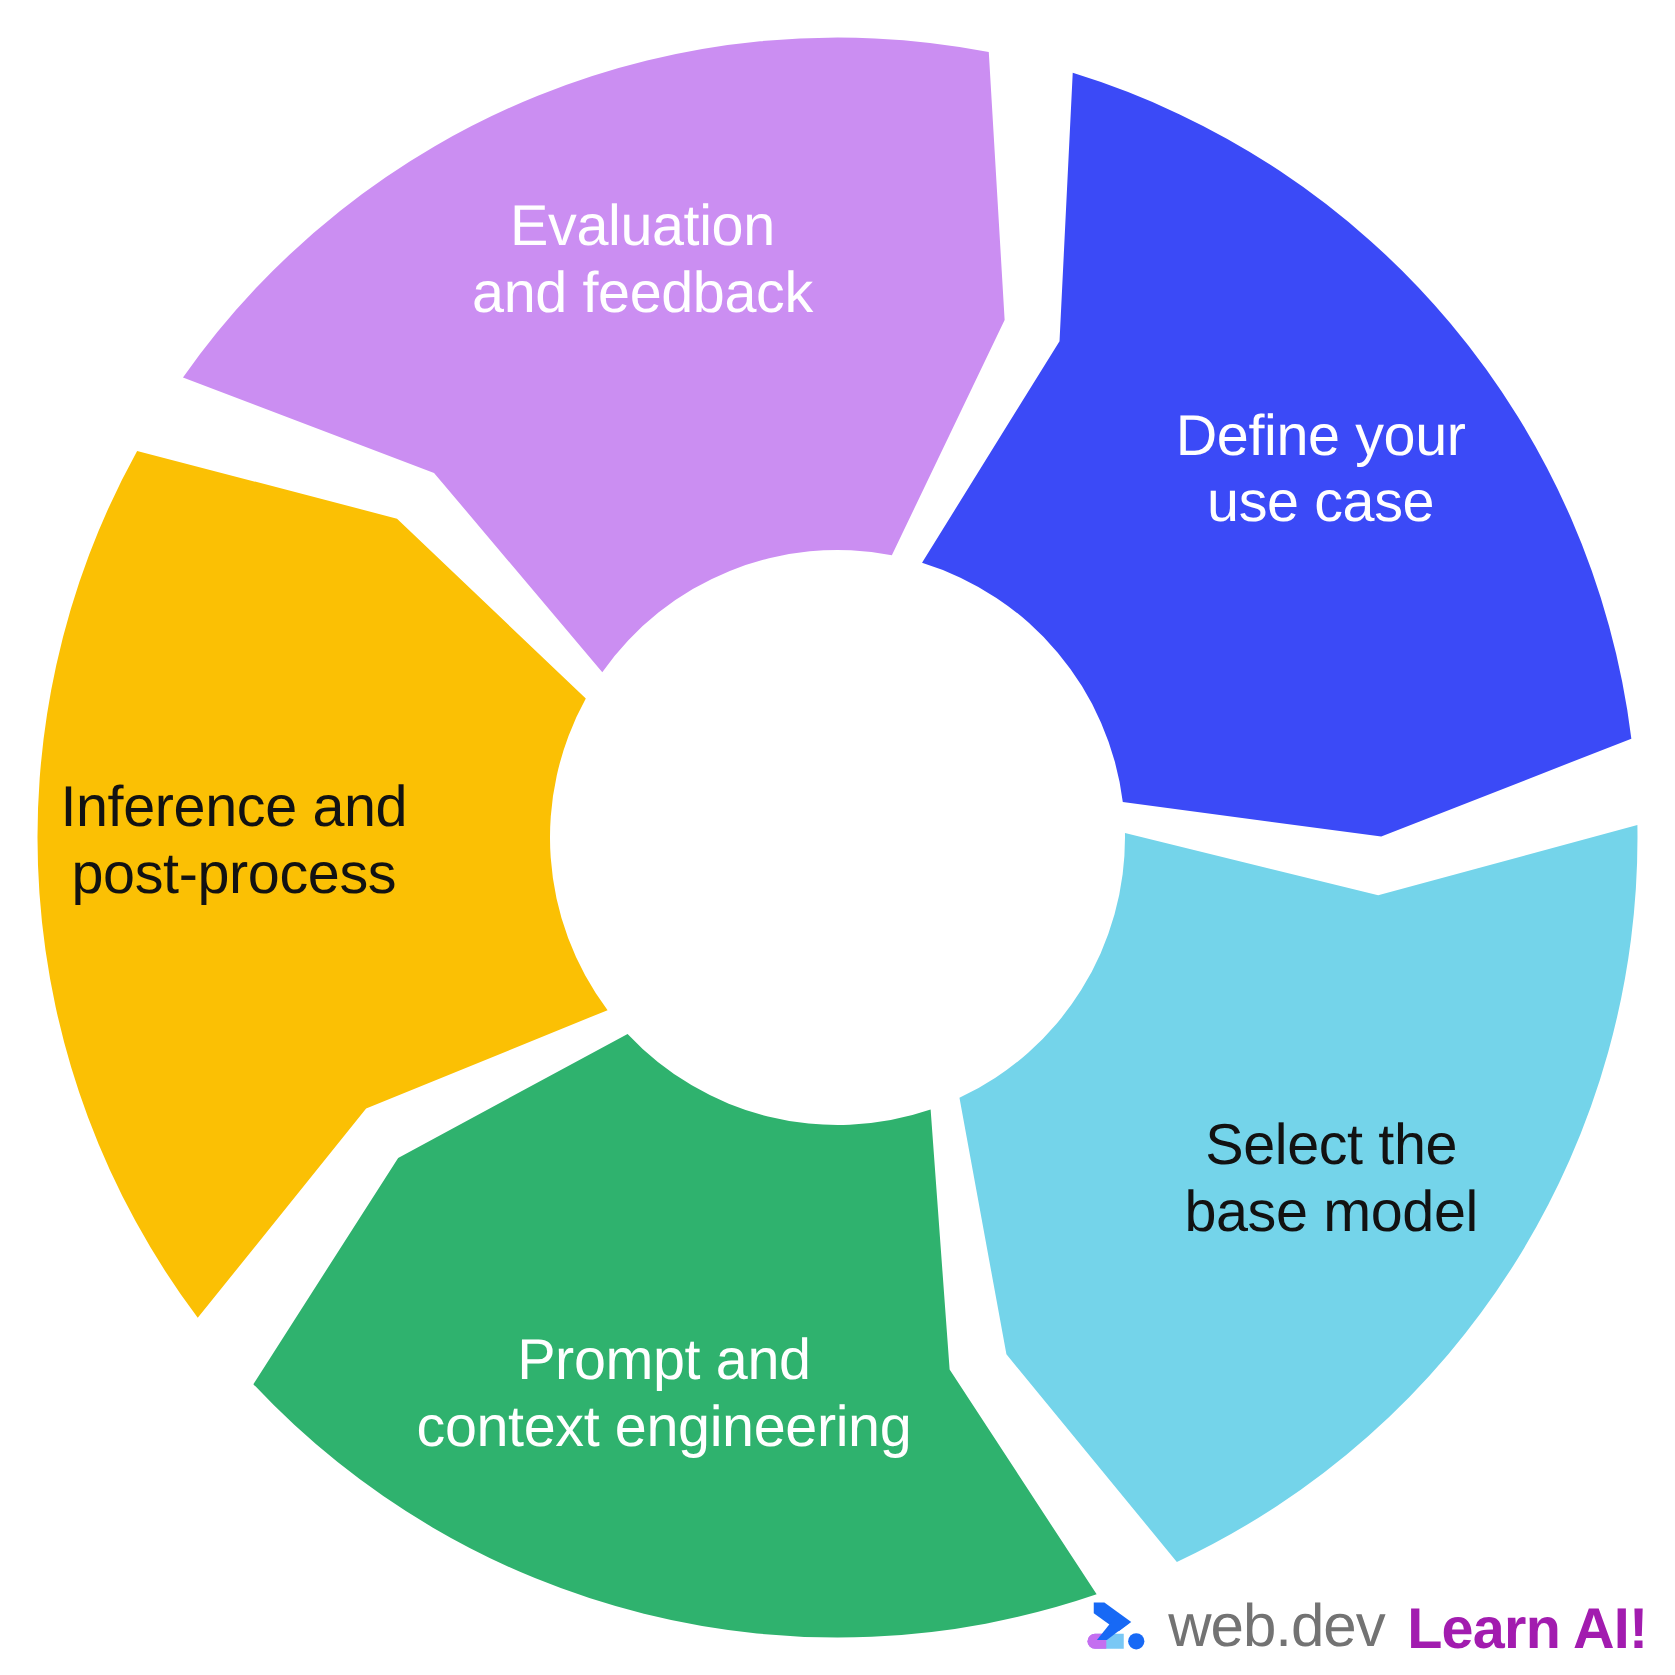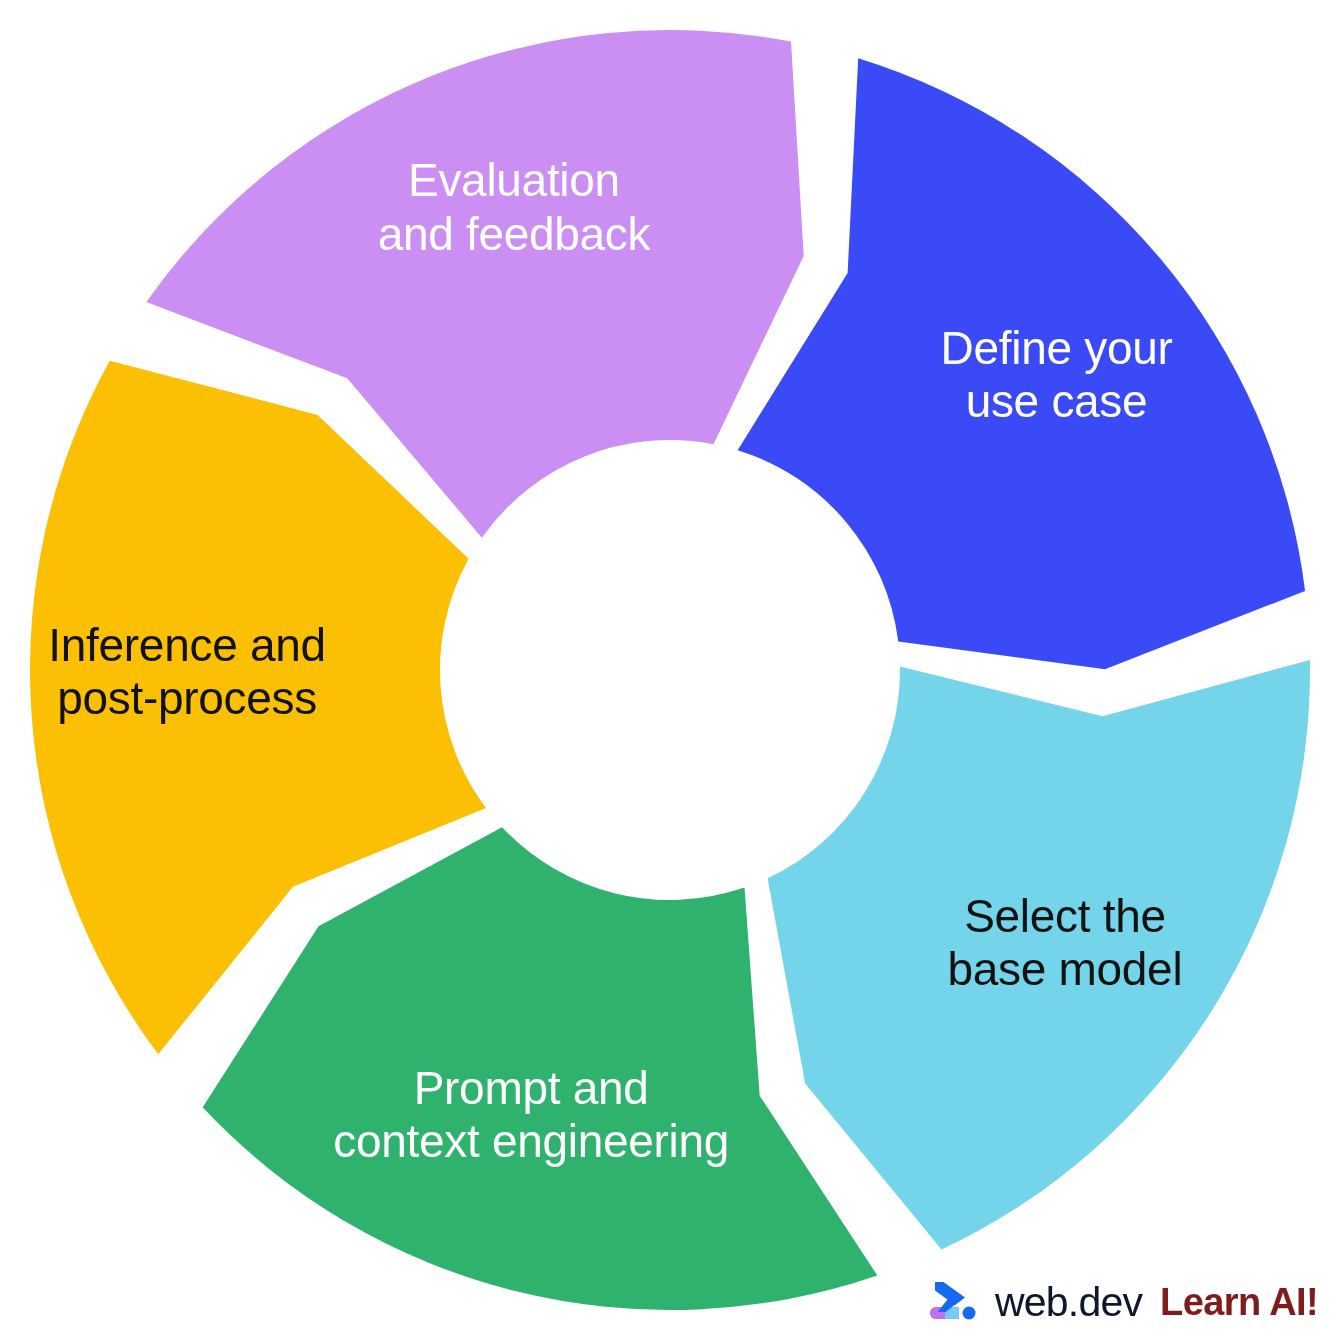--- a/index.html
+++ b/index.html
@@ -50,32 +50,32 @@
     height: 56px;
   }
   #brand-mark {
     width: 52px;
     height: 46px;
     flex: 0 0 auto;
     display: block;
   }
   #brand-wordmark {
     font-family: "Liberation Sans", sans-serif;
-    font-size: 41px;
+    font-size: 48px;
     font-weight: 400;
-    color: #0f172a;
+    color: #737373;
     letter-spacing: -0.8px;
     line-height: 1;
     white-space: nowrap;
   }
   #brand-product {
     font-family: "Liberation Sans", sans-serif;
-    font-size: 38px;
+    font-size: 46px;
     font-weight: 700;
-    color: #7f1d1d;
+    color: #a21caf;
     letter-spacing: -0.6px;
     line-height: 1;
     white-space: nowrap;
     margin-left: 4px;
   }
 </style>
 </head>
 <body>
 
 <div id="diagram-root">

